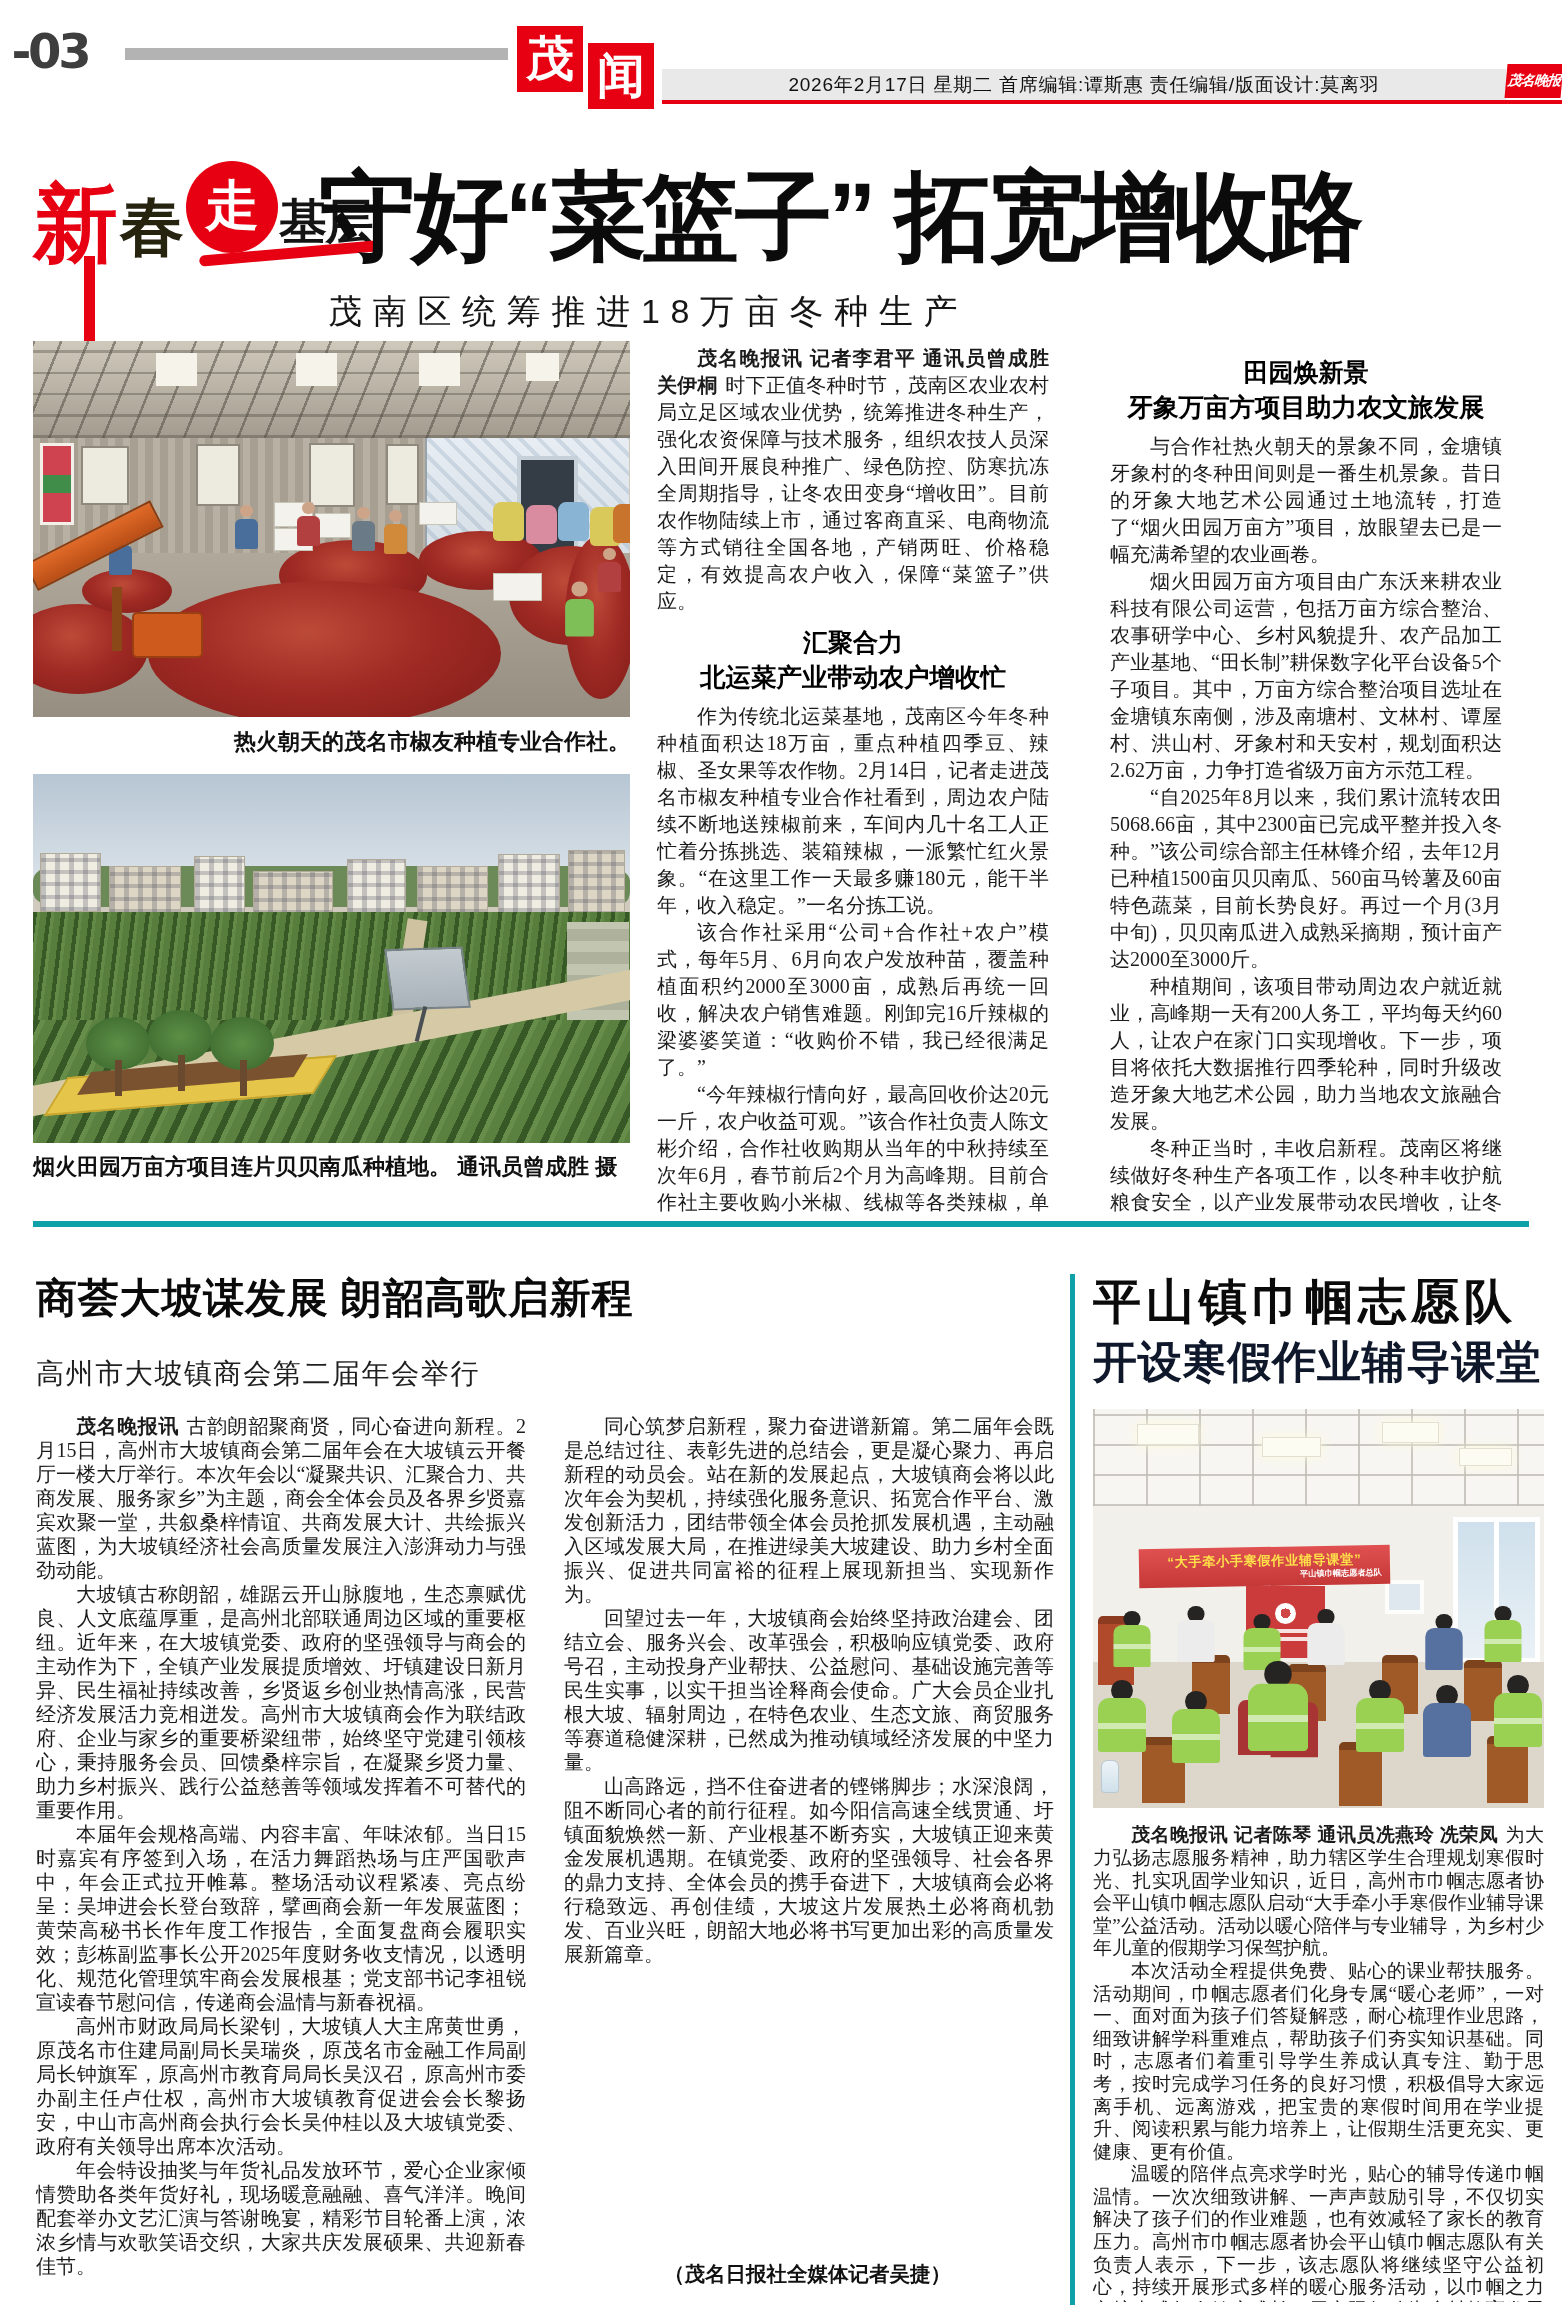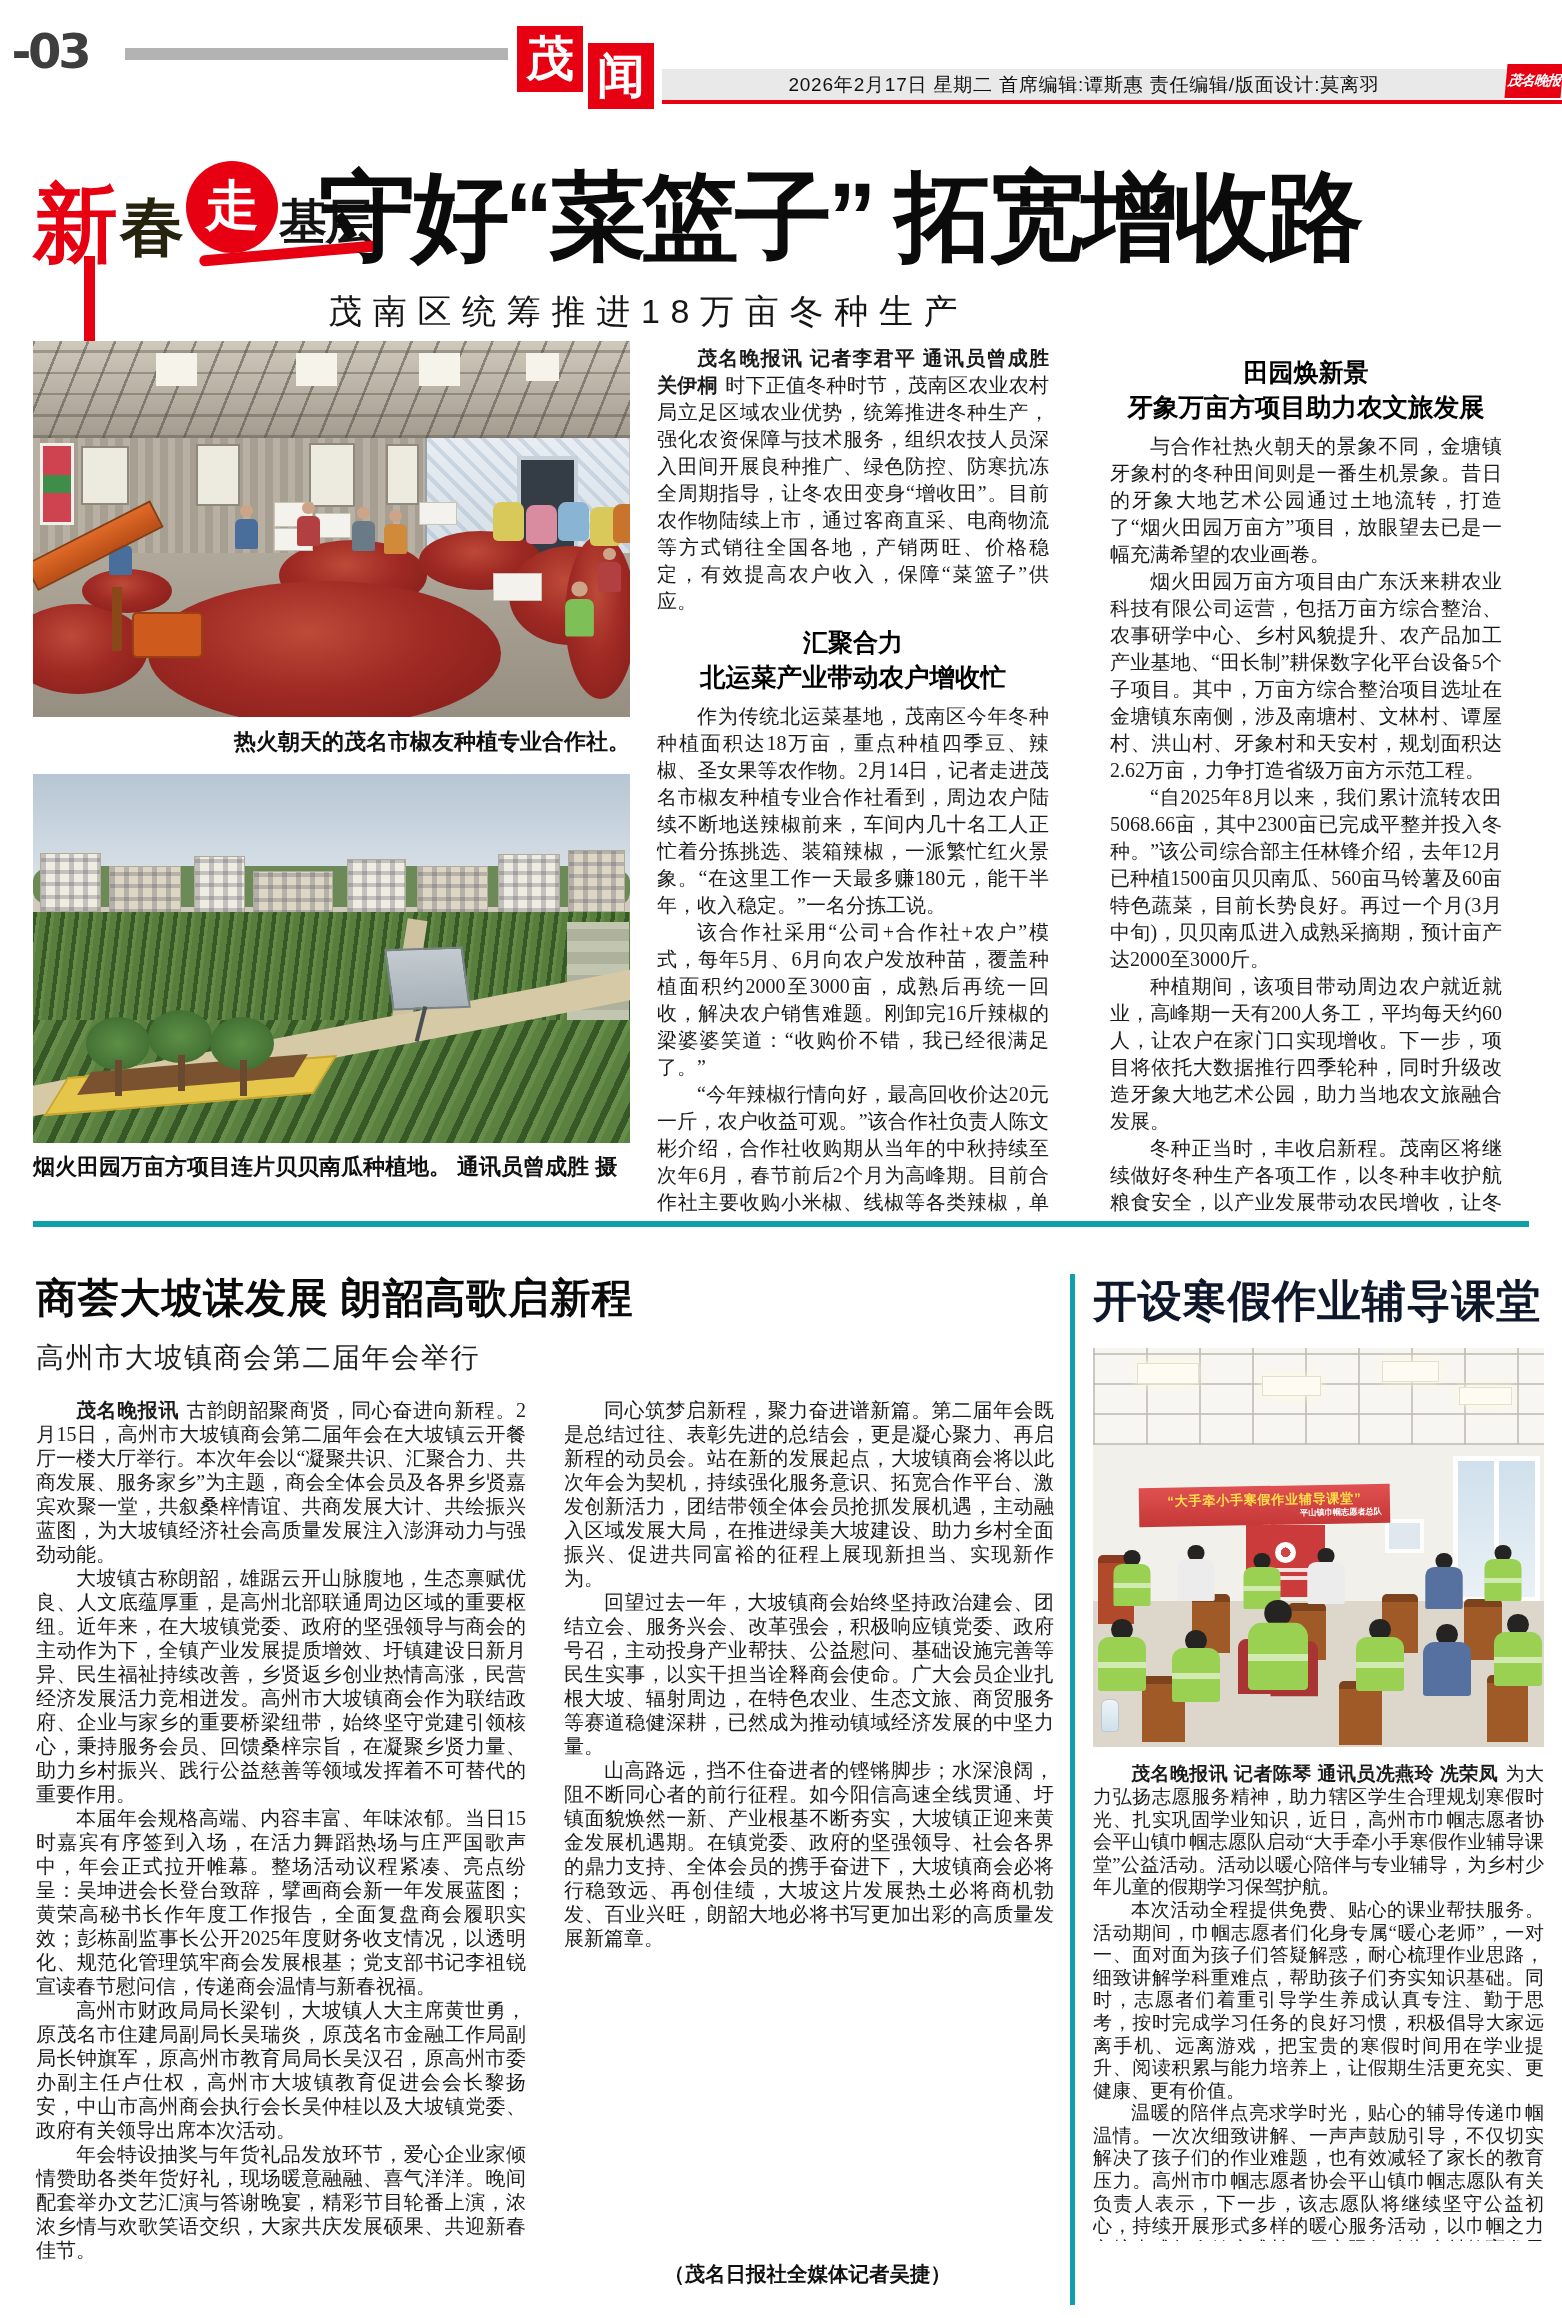--- a/index.html
+++ b/index.html
@@ -63,21 +63,21 @@
   .inner-subhead .l1 { font-size:25px; line-height:34px; }
   .inner-subhead .l2 { font-size:25.5px; line-height:36px; }
 
   .teal-rule { position:absolute; left:33px; top:1221px; width:1496px; height:5.7px; background:#0fa0a8; }
   .teal-rule-v { position:absolute; left:1070px; top:1274px; width:5px; height:1031px; background:#0fa0a8; }
 
   
   .ba-left { position:absolute; left:36px; top:1271px; width:1018px; }
   .ba-left h3 { font-family:"Liberation Sans",sans-serif; font-weight:bold; font-size:41px;
     color:#0a0a0a; letter-spacing:0.8px; }
-  .ba-left h4 { margin-top:13px; font-family:Liberation Serif, serif; font-weight:400;
+  .ba-left h4 { margin-top:29px; font-family:Liberation Serif, serif; font-weight:400;
     font-size:28px; color:#1f1f1f; letter-spacing:1.6px; }
   .ba-body { margin-top:21.3px; height:879px; column-count:2; column-gap:38px; column-fill:auto; overflow:hidden; }
   p.body2 { font-size:20px; line-height:24px; text-align:justify; text-indent:2em; color:#1b1b1b; }
   .signoff { position:absolute; left:525px; top:989px; width:493px; text-align:center;
     font-family:"Liberation Sans",sans-serif; font-weight:bold; font-size:20.5px; color:#111; }
 
   
   .ba-right { position:absolute; left:1093px; top:1271px; width:451px; }
   .h-line1 { font-family:"Liberation Sans",sans-serif; font-weight:bold; font-size:48px;
     line-height:61px; color:#0a0a0a; letter-spacing:5px; }
@@ -390,20 +390,21 @@
       <p class="body2">高州市财政局局长梁钊，大坡镇人大主席黄世勇，原茂名市住建局副局长吴瑞炎，原茂名市金融工作局副局长钟旗军，原高州市教育局局长吴汉召，原高州市委办副主任卢仕权，高州市大坡镇教育促进会会长黎扬安，中山市高州商会执行会长吴仲桂以及大坡镇党委、政府有关领导出席本次活动。</p>
       <p class="body2">年会特设抽奖与年货礼品发放环节，爱心企业家倾情赞助各类年货好礼，现场暖意融融、喜气洋洋。晚间配套举办文艺汇演与答谢晚宴，精彩节目轮番上演，浓浓乡情与欢歌笑语交织，大家共庆发展硕果、共迎新春佳节。</p>
       <p class="body2">同心筑梦启新程，聚力奋进谱新篇。第二届年会既是总结过往、表彰先进的总结会，更是凝心聚力、再启新程的动员会。站在新的发展起点，大坡镇商会将以此次年会为契机，持续强化服务意识、拓宽合作平台、激发创新活力，团结带领全体会员抢抓发展机遇，主动融入区域发展大局，在推进绿美大坡建设、助力乡村全面振兴、促进共同富裕的征程上展现新担当、实现新作为。</p>
       <p class="body2">回望过去一年，大坡镇商会始终坚持政治建会、团结立会、服务兴会、改革强会，积极响应镇党委、政府号召，主动投身产业帮扶、公益慰问、基础设施完善等民生实事，以实干担当诠释商会使命。广大会员企业扎根大坡、辐射周边，在特色农业、生态文旅、商贸服务等赛道稳健深耕，已然成为推动镇域经济发展的中坚力量。</p>
       <p class="body2">山高路远，挡不住奋进者的铿锵脚步；水深浪阔，阻不断同心者的前行征程。如今阳信高速全线贯通、圩镇面貌焕然一新、产业根基不断夯实，大坡镇正迎来黄金发展机遇期。在镇党委、政府的坚强领导、社会各界的鼎力支持、全体会员的携手奋进下，大坡镇商会必将行稳致远、再创佳绩，大坡这片发展热土必将商机勃发、百业兴旺，朗韶大地必将书写更加出彩的高质量发展新篇章。</p>
     </div>
     <div class="signoff">（茂名日报社全媒体记者吴捷）</div>
   </div>
 
   <div class="ba-right">
+    <div class="h-line1">平山镇巾帼志愿队</div>
     <div class="h-line2">开设寒假作业辅导课堂</div>
 
     <div class="photo3">
       <div class="ph3-ceil"></div>
       <div class="ph3-light lg1"></div>
       <div class="ph3-light lg2"></div>
       <div class="ph3-light lg3"></div>
       <div class="ph3-light lg4"></div>
       <div class="ph3-wall"></div>
       <div class="ph3-window"></div>

